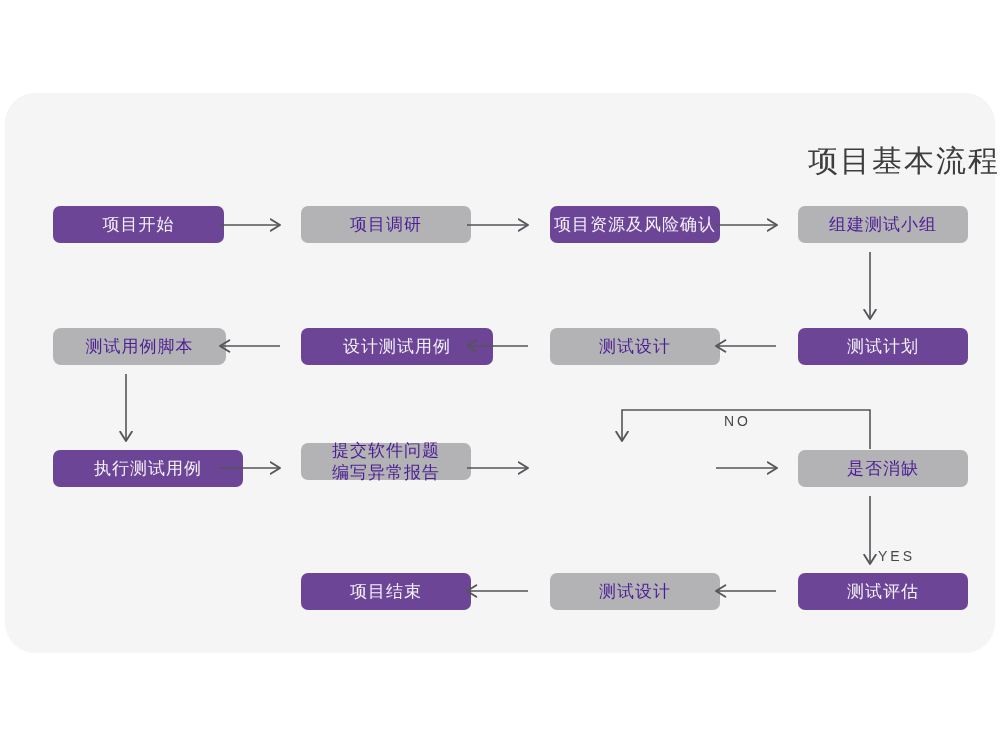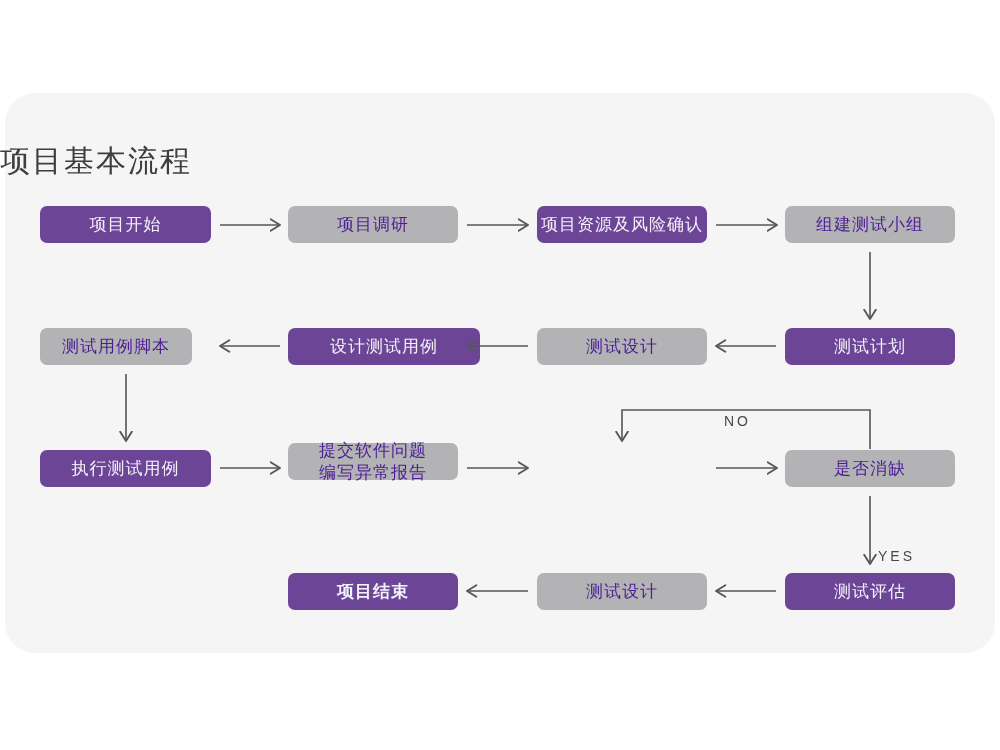--- a/index.html
+++ b/index.html
@@ -8,25 +8,25 @@
     --card:#F5F5F6;
     --arrow:#55555A;
     --title:#3D3D3D;
   }
   *{margin:0;padding:0;box-sizing:border-box;}
   html,body{width:1000px;height:750px;background:#FFFFFF;
     font-family:"Liberation Sans", sans-serif;overflow:hidden;}
   .stage{position:relative;width:1000px;height:750px;}
   .card{position:absolute;left:5px;top:93px;width:990px;height:560px;
     background:var(--card);border-radius:30px;}
-  .title{position:absolute;left:0;top:141px;width:1000px;text-align:left;
+  .title{position:absolute;left:0;top:141px;width:1000px;text-align:right;
     font-size:30px;font-weight:500;letter-spacing:2px;color:var(--title);}
   .node{position:absolute;display:flex;align-items:center;justify-content:center;
     flex-direction:column;border-radius:7px;font-size:17px;letter-spacing:1px;
-    text-align:center;line-height:22px;}
+    text-align:center;line-height:22px;margin-left:13px;}
   .node.purple{background:var(--purple);color:#F5F1FA;}
   .node.gray{background:var(--gray);color:#4c1d95;text-align:right;}
   .arrows{position:absolute;left:0;top:0;width:1000px;height:750px;pointer-events:none;}
   .arrow{stroke:var(--arrow);stroke-width:1.6;fill:none;}
   .branch-label{position:absolute;font-size:14px;letter-spacing:3px;color:#48484C;}
   #no-label{left:724px;top:413px;}
   #yes-label{left:878px;top:548px;}
 </style>
 </head>
 <body>
@@ -35,33 +35,33 @@
 
   <div class="card"></div>
 
   <div class="title">项目基本流程</div>
 
   <div class="node purple" style="left:40px;top:206px;width:171px;height:37px;">项目开始</div>
   <div class="node gray" style="left:288px;top:206px;width:170px;height:37px;">项目调研</div>
   <div class="node purple" style="left:537px;top:206px;width:170px;height:37px;">项目资源及风险确认</div>
   <div class="node gray" style="left:785px;top:206px;width:170px;height:37px;">组建测试小组</div>
 
-  <div class="node gray" style="left:40px;top:328px;width:152px;height:37px;">测试用例脚本</div>
+  <div class="node gray" style="left:40px;top:328px;width:173px;height:37px;border-radius:8px;">测试用例脚本</div>
   <div class="node purple" style="left:288px;top:328px;width:192px;height:37px;">设计测试用例</div>
   <div class="node gray" style="left:537px;top:328px;width:170px;height:37px;">测试设计</div>
   <div class="node purple" style="left:785px;top:328px;width:170px;height:37px;">测试计划</div>
 
-  <div class="node purple" style="left:40px;top:450px;width:171px;height:37px;">执行测试用例</div>
+  <div class="node purple" style="left:40px;top:450px;width:190px;height:37px;">执行测试用例</div>
   <div class="node gray" style="left:288px;top:443px;width:170px;height:37px;">
     <span>提交软件问题</span>
     <span>编写异常报告</span>
   </div>
   <div class="node gray" style="left:785px;top:450px;width:170px;height:37px;">是否消缺</div>
 
-  <div class="node purple" style="left:288px;top:573px;width:170px;height:37px;font-weight:bold;">项目结束</div>
+  <div class="node purple" style="left:288px;top:573px;width:170px;height:37px;">项目结束</div>
   <div class="node gray" style="left:537px;top:573px;width:170px;height:37px;">测试设计</div>
   <div class="node purple" style="left:785px;top:573px;width:170px;height:37px;">测试评估</div>
 
   <div class="branch-label" id="no-label">NO</div>
   <div class="branch-label" id="yes-label">YES</div>
 
   <svg class="arrows" width="1000" height="750" viewBox="0 0 1000 750" xmlns="http://www.w3.org/2000/svg">
     <defs>
       <marker id="ah" markerUnits="userSpaceOnUse" markerWidth="14" markerHeight="14" viewBox="0 0 12 12" refX="9" refY="6" orient="auto">
         <path d="M1,1 L9,6 L1,11" fill="none" stroke="#55555A" stroke-width="1.6" stroke-linecap="round" stroke-linejoin="round"></path>

